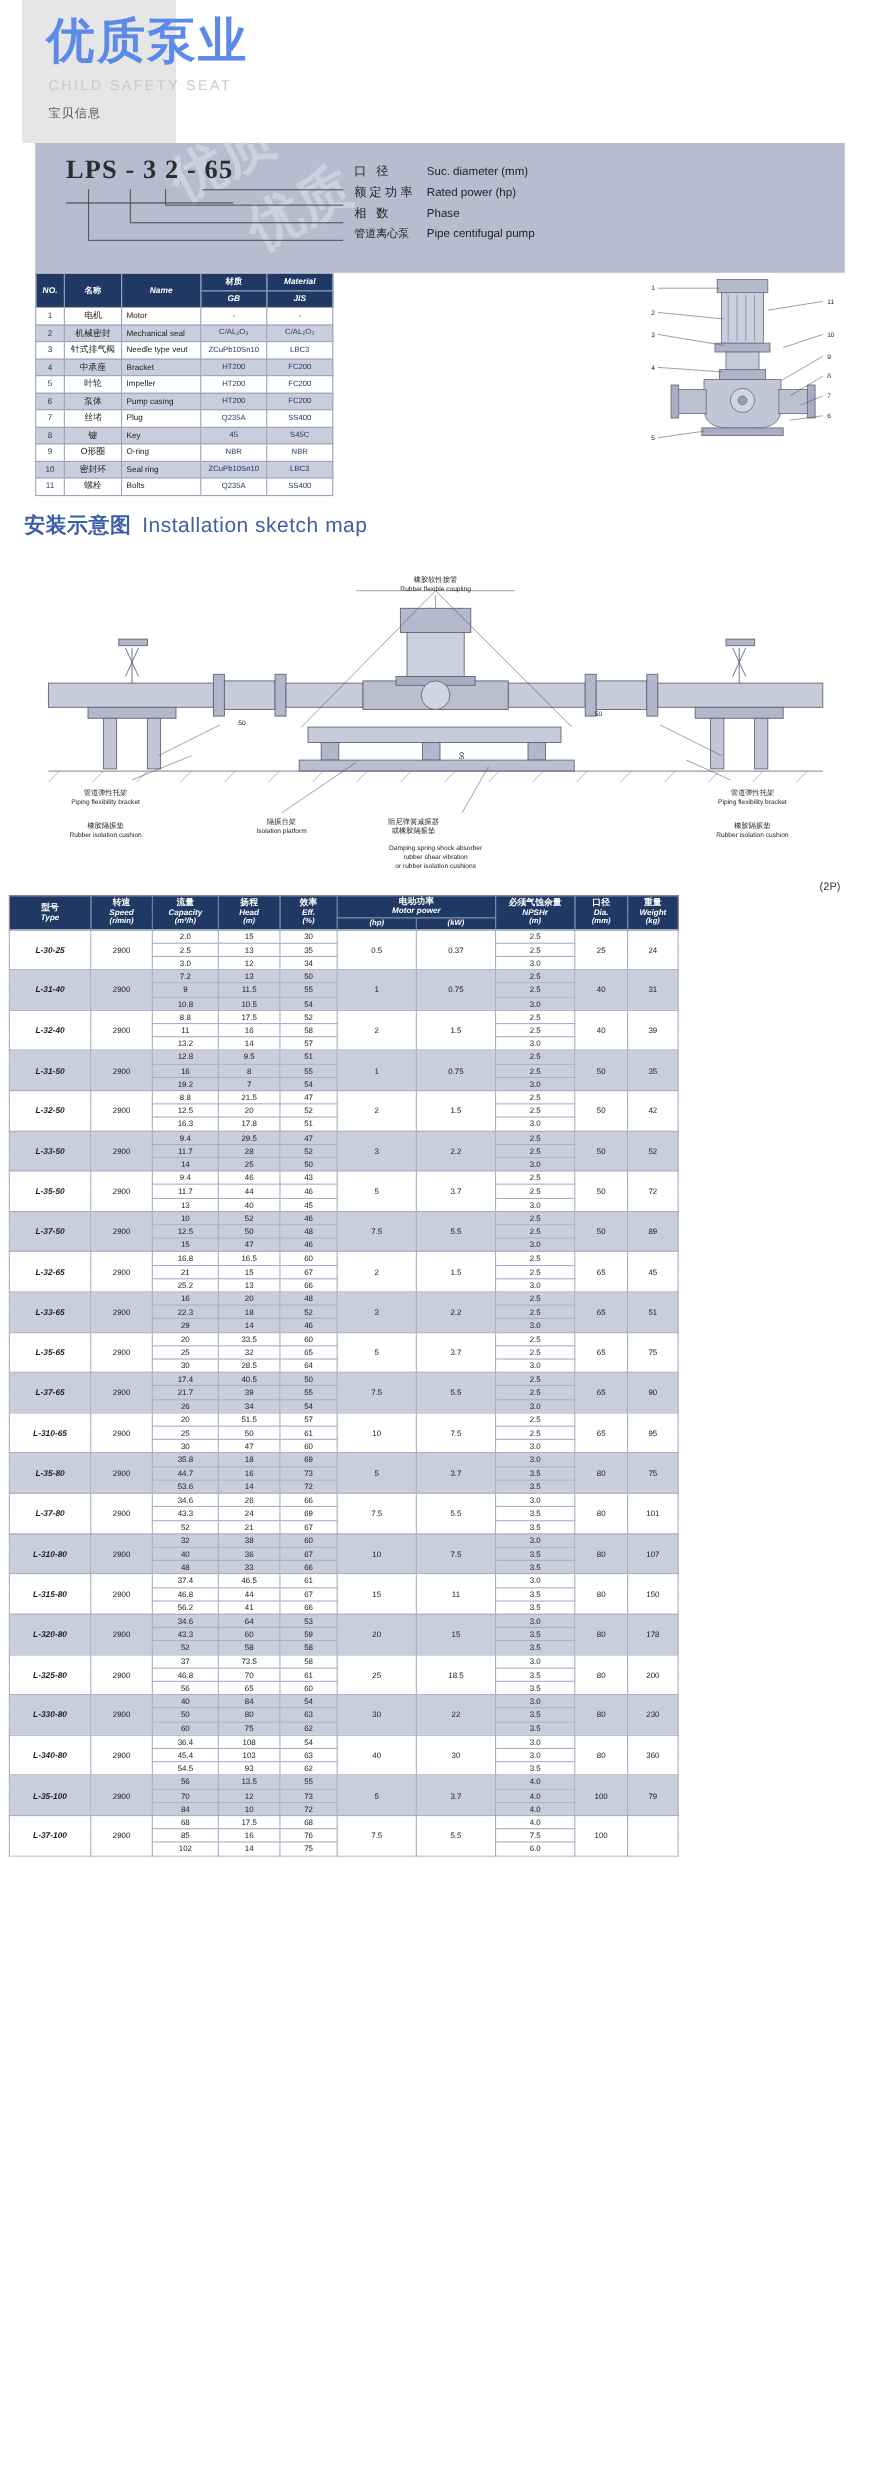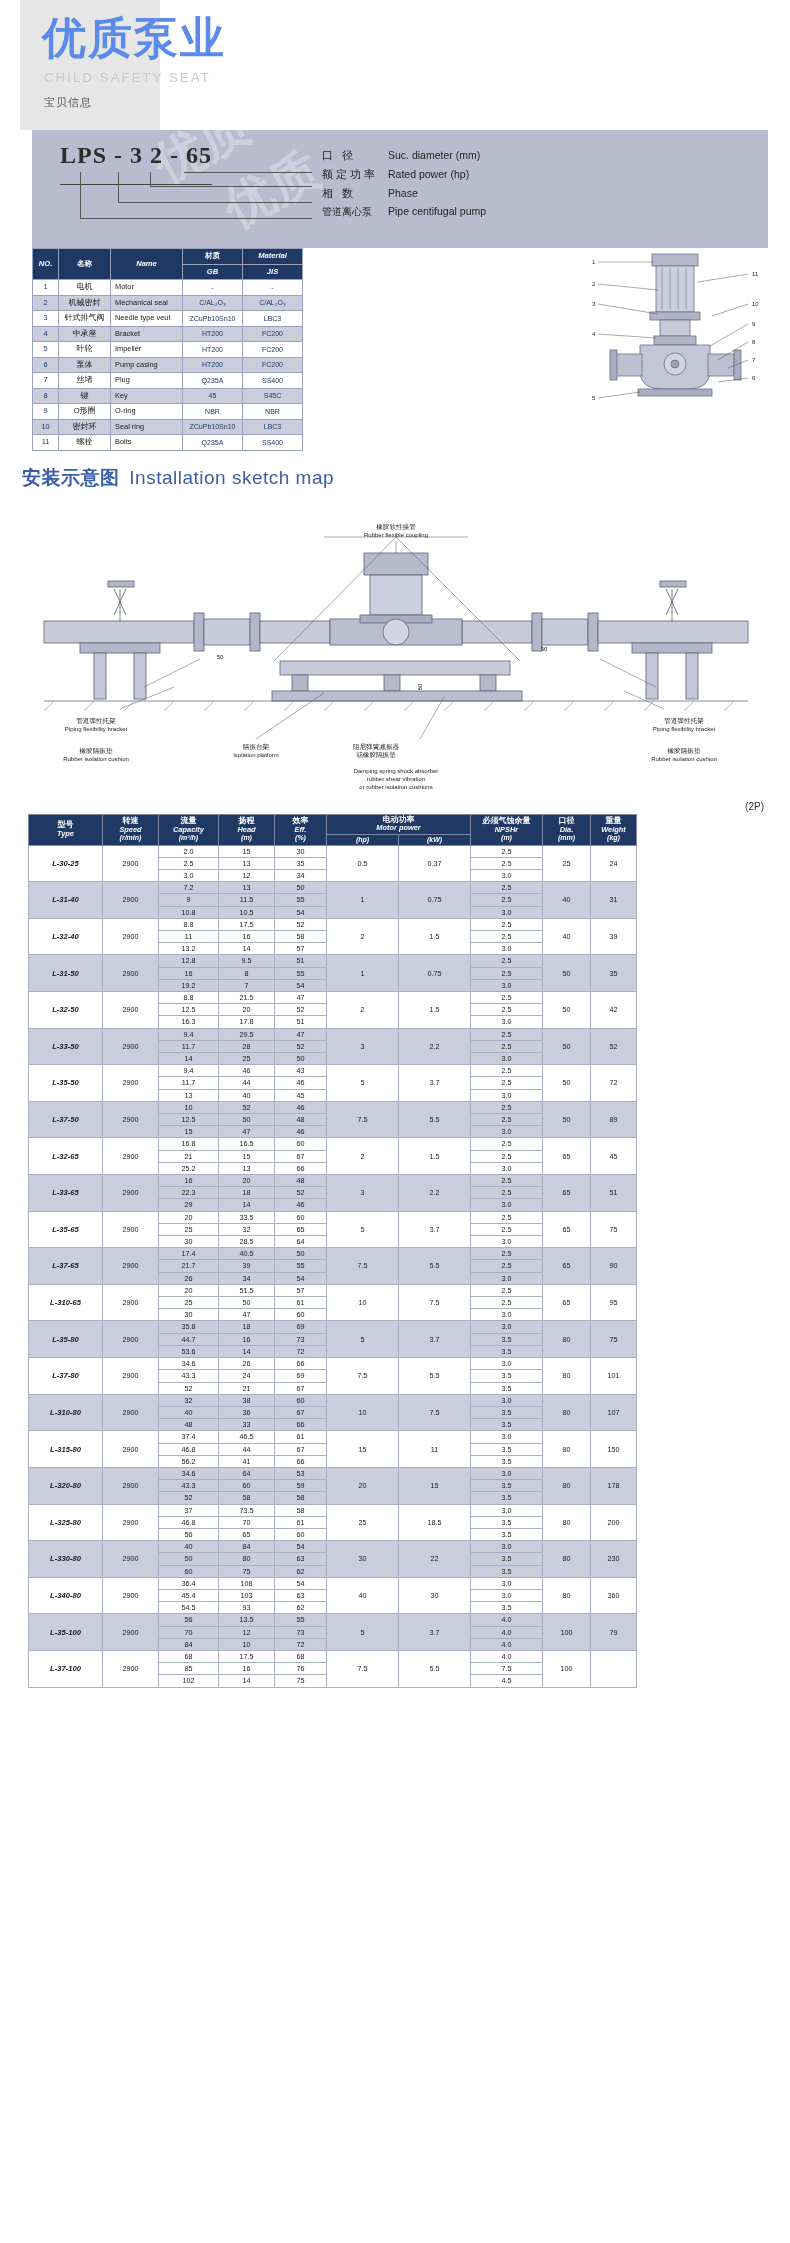--- a/index.html
+++ b/index.html
@@ -92,21 +92,21 @@
 
   
   .pump-fig { position:absolute; right:0; top:-6px; width:190px; height:190px; }
 
   
   .install-wrap { position:relative; margin:0 18px 0 24px; height:300px; }
 
   
   .perf-note { text-align:right; margin:0 26px 2px 0; font-size:10px; color:#333; }
   table.perf {
-    border-collapse:collapse; width:591px; margin:0 22px 0 28px;
+    border-collapse:collapse; width:591px; margin:0 22px 0 8px;
     font-size:7.2px; table-layout:fixed;
   }
   table.perf th {
     background:#1f3864; color:#fff; border:.6px solid #7e88a5;
     padding:1px; line-height:1.12; font-size:7.4px;
   }
   table.perf th .cn { font-weight:bold; font-size:8px; display:block; }
   table.perf th .en { font-style:italic; font-weight:bold; display:block; }
   table.perf th .un { font-style:italic; font-weight:bold; display:block; font-size:7px; }
   table.perf td {
@@ -1040,18 +1040,18 @@
         <tr class="plain">
           <td>85</td>
           <td>16</td>
           <td>76</td>
           <td>7.5</td>
         </tr>
         <tr class="plain">
           <td>102</td>
           <td>14</td>
           <td>75</td>
-          <td>4.5</td>
+          <td>6.0</td>
         </tr>
       </tbody>
   </table>
 
 </div>
 
 </body></html>

